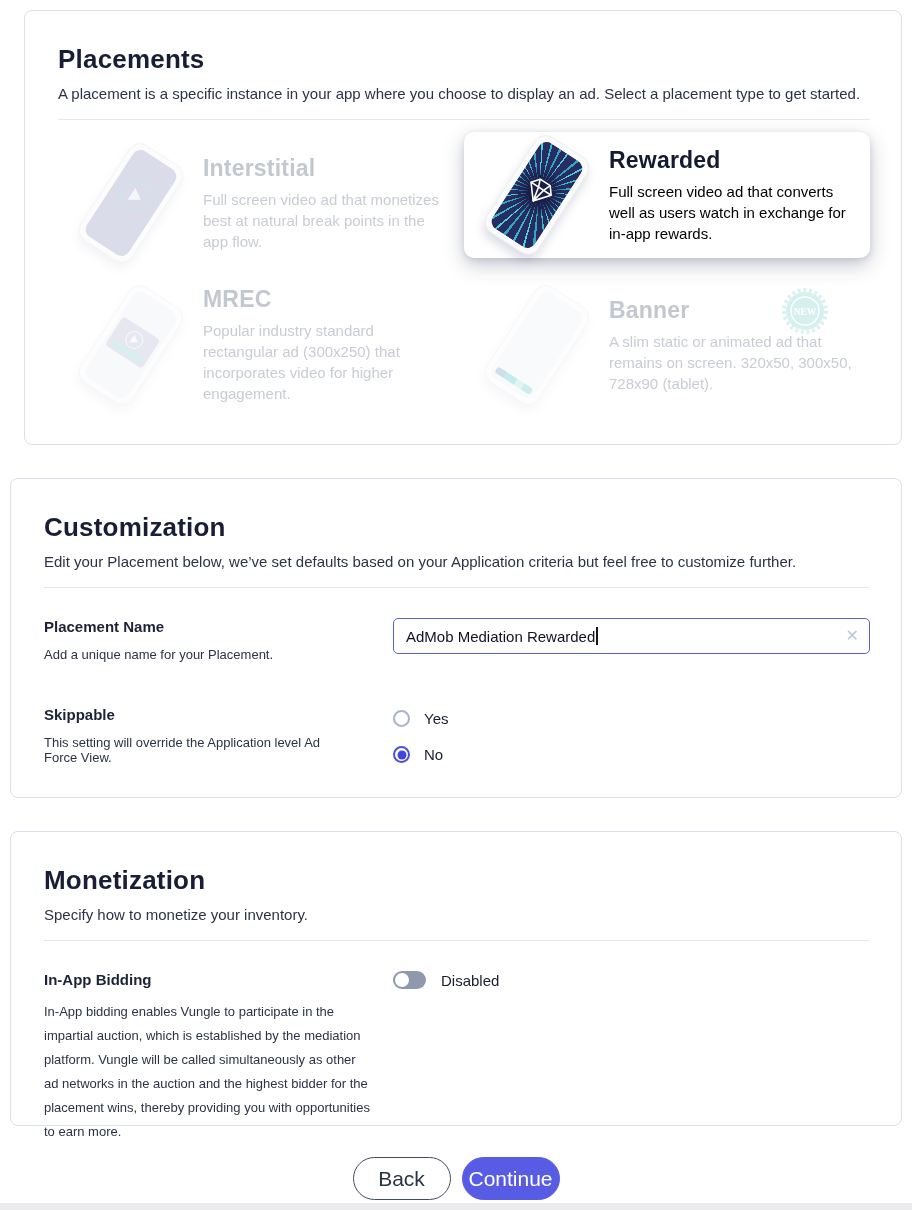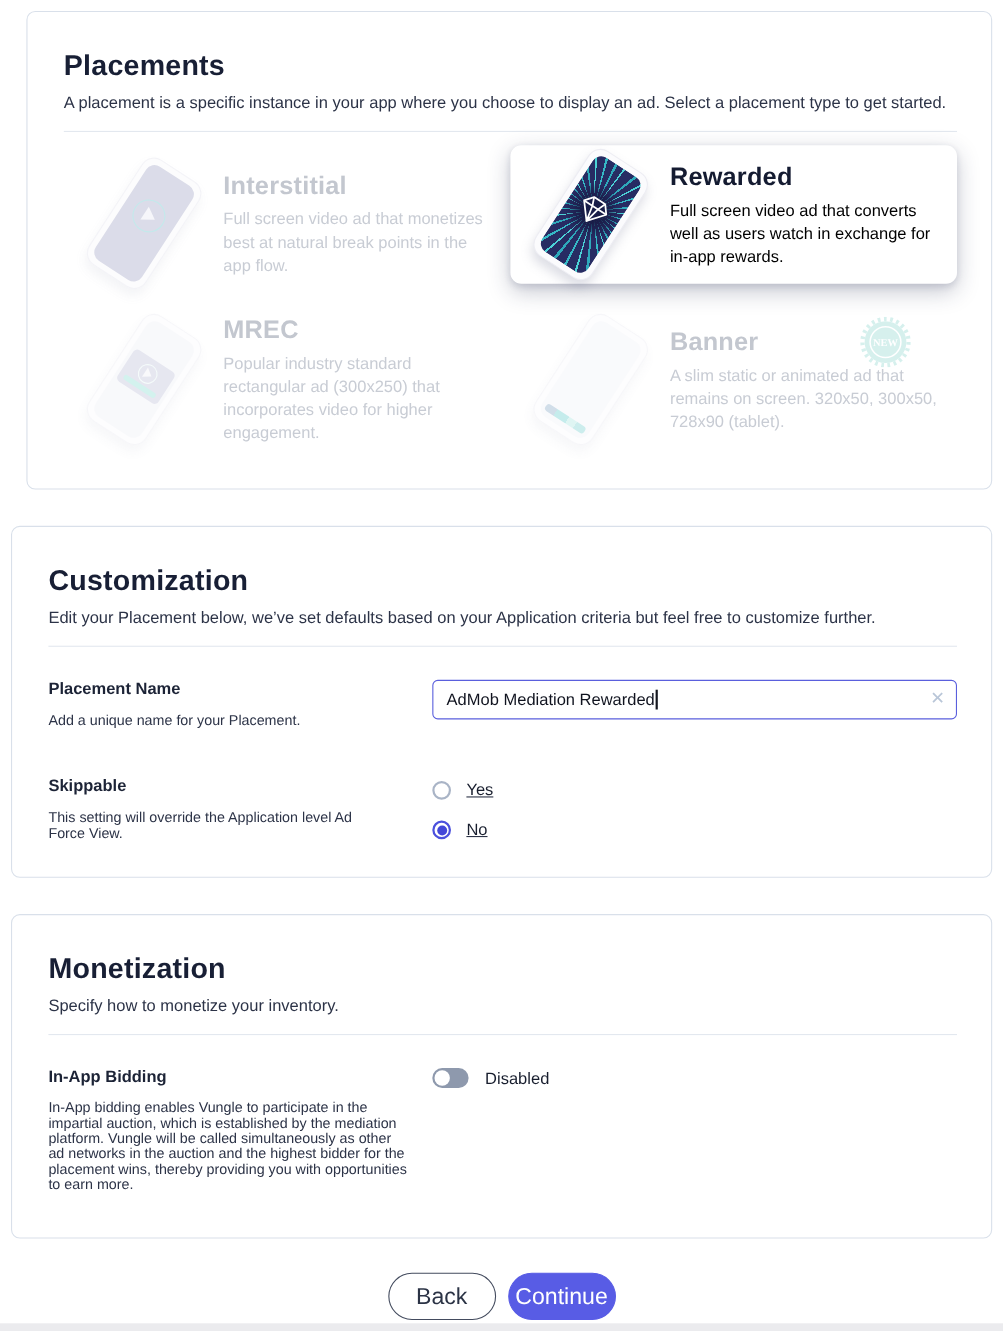--- a/index.html
+++ b/index.html
@@ -73,21 +73,21 @@
   .form-control-col { flex:1; }
 
   .text-input { height:36px; border:1px solid #5a5fdd; border-radius:5px; background:#fff;
     display:flex; align-items:center; padding:0 12px; position:relative; }
   .text-input .value { font-size:15px; color:#10131f; }
   .caret { display:inline-block; width:1.5px; height:18px; background:#14171f;
     margin-left:1px; }
   .clear-x { position:absolute; right:10px; top:50%; transform:translateY(-50%);
     color:#b9c6d8; font-size:16px; cursor:pointer; line-height:1; }
 
-  .radio-row { display:flex; align-items:flex-start; cursor:pointer;text-decoration:underline; }
+  .radio-row { display:flex; align-items:flex-start; cursor:pointer; }
   .radio-row + .radio-row { margin-top:19px; }
   .radio { width:17px; height:17px; border-radius:50%; border:2px solid #a9b4c6;
     background:#fff; position:relative; }
   .radio.checked { border-color:#4b50dd; }
   .radio.checked::after { content:""; position:absolute; left:50%; top:50%;
     transform:translate(-50%,-50%); width:9px; height:9px; border-radius:50%;
     background:#4347d8; }
   .radio-label { font-size:15px; color:#181e2e; margin-left:14px; }
 
   .toggle-row { display:flex; align-items:center; }
@@ -232,21 +232,21 @@
 </section>
 
 <section class="card card-monetization">
   <h1 class="section-title">Monetization</h1>
   <p class="section-sub">Specify how to monetize your inventory.</p>
   <div class="divider"></div>
 
   <div class="form-row">
     <div class="form-label-col" style="padding-right:20px;">
       <div class="form-label">In-App Bidding</div>
-      <div class="form-help" style="line-height:14px;">In-App bidding enables Vungle to participate in the impartial auction, which is established by the mediation platform. Vungle will be called simultaneously as other ad networks in the auction and the highest bidder for the placement wins, thereby providing you with opportunities to earn more.</div>
+      <div class="form-help" style="line-height:24px;">In-App bidding enables Vungle to participate in the impartial auction, which is established by the mediation platform. Vungle will be called simultaneously as other ad networks in the auction and the highest bidder for the placement wins, thereby providing you with opportunities to earn more.</div>
     </div>
     <div class="form-control-col">
       <div class="toggle-row">
         <div class="toggle">
           <div class="knob"></div>
         </div>
         <span class="toggle-state">Disabled</span>
       </div>
     </div>
   </div>

